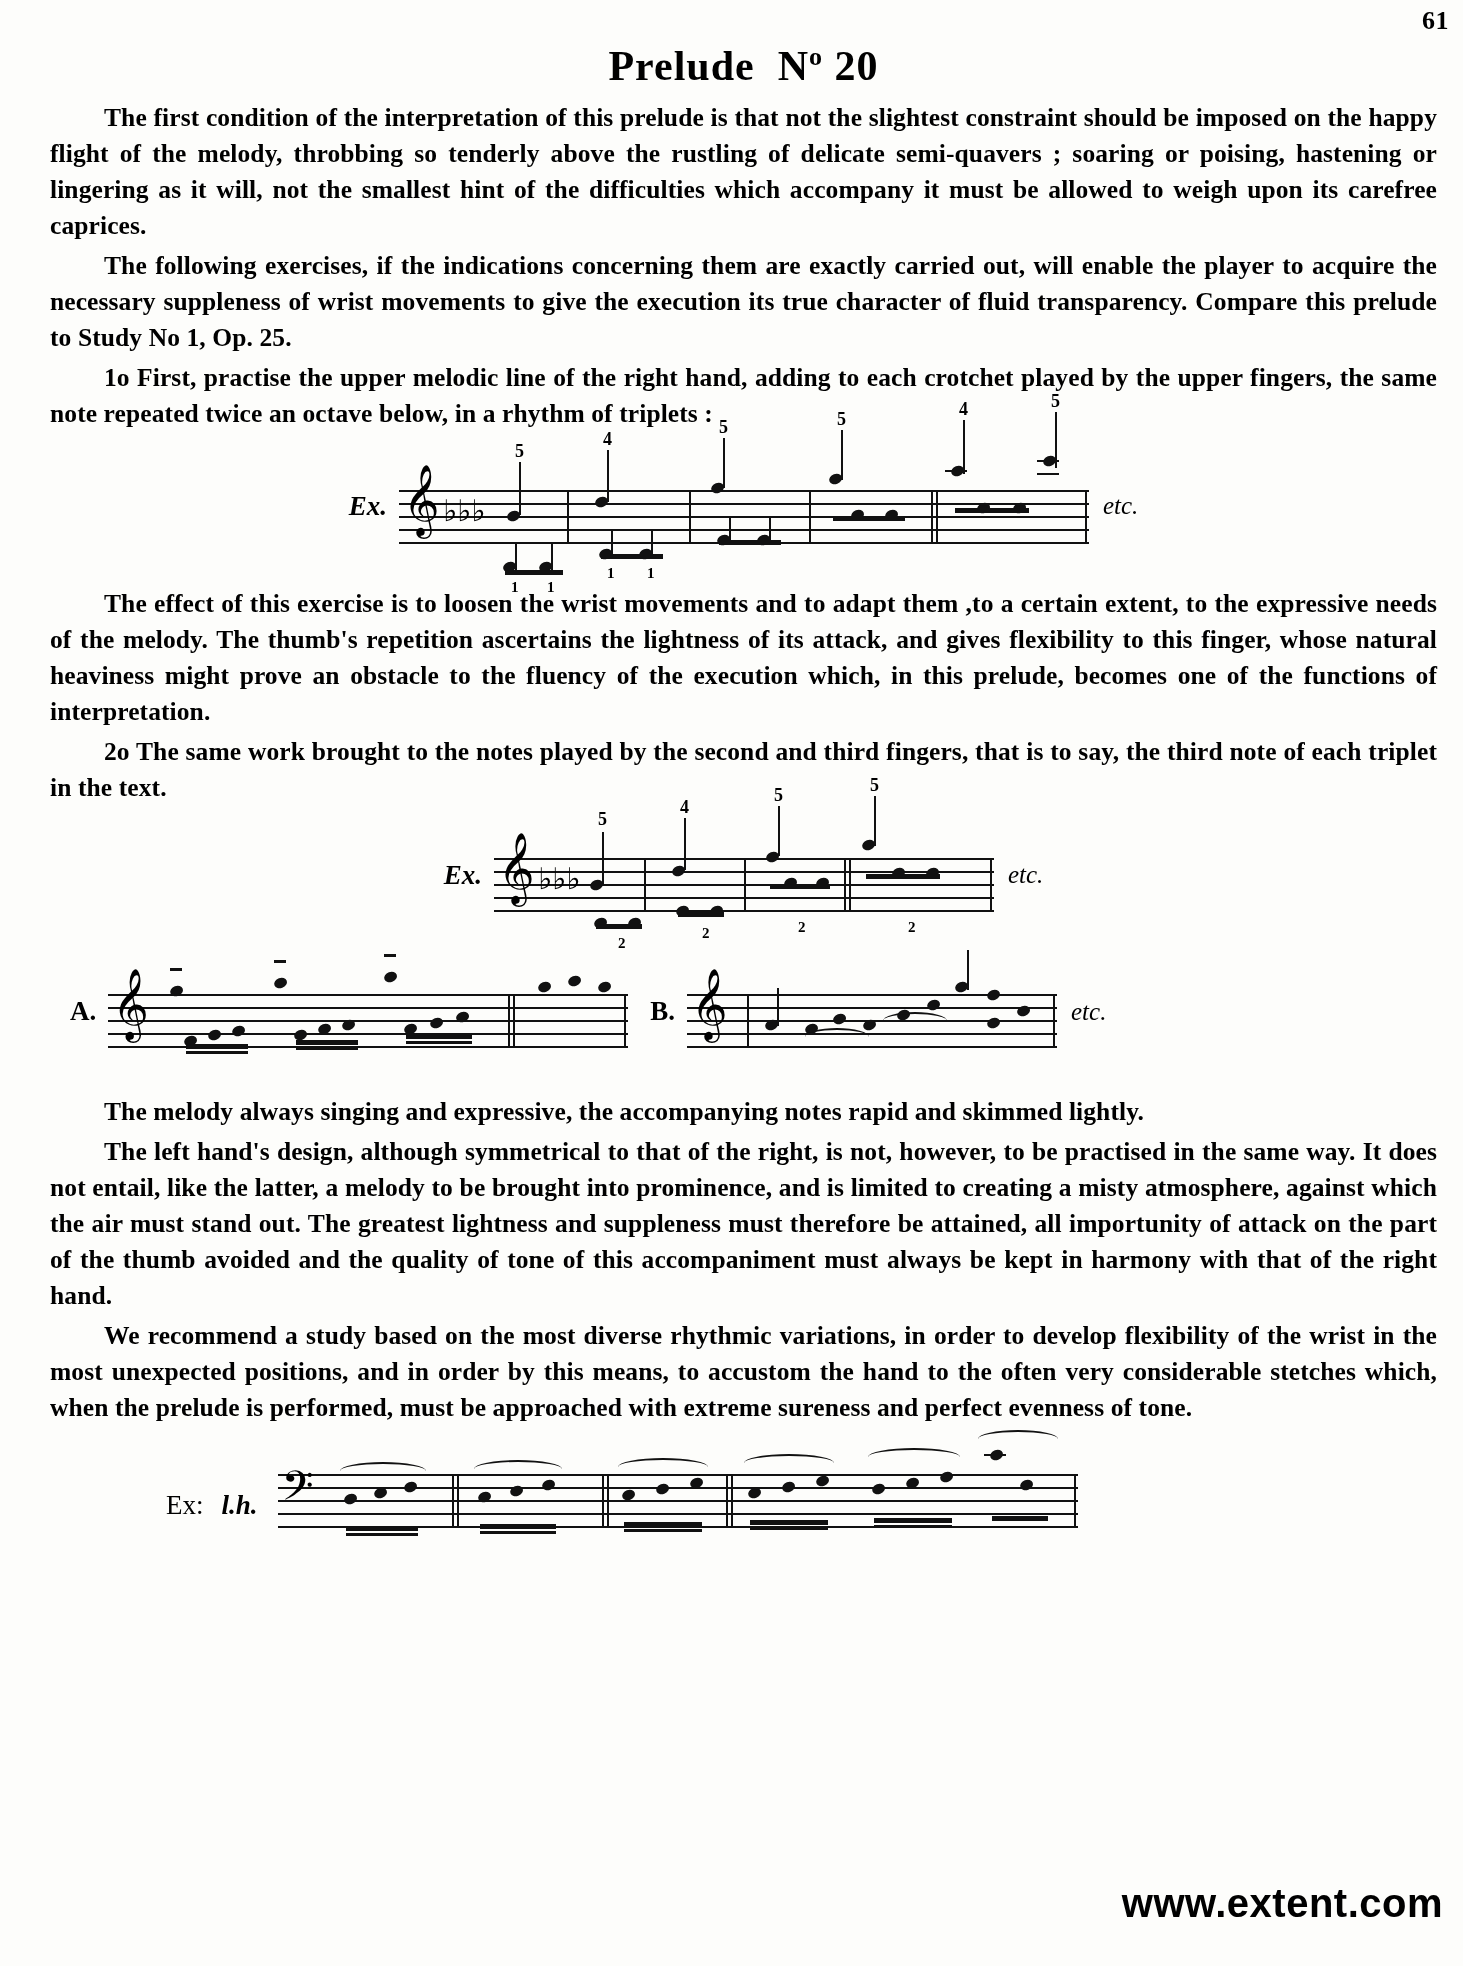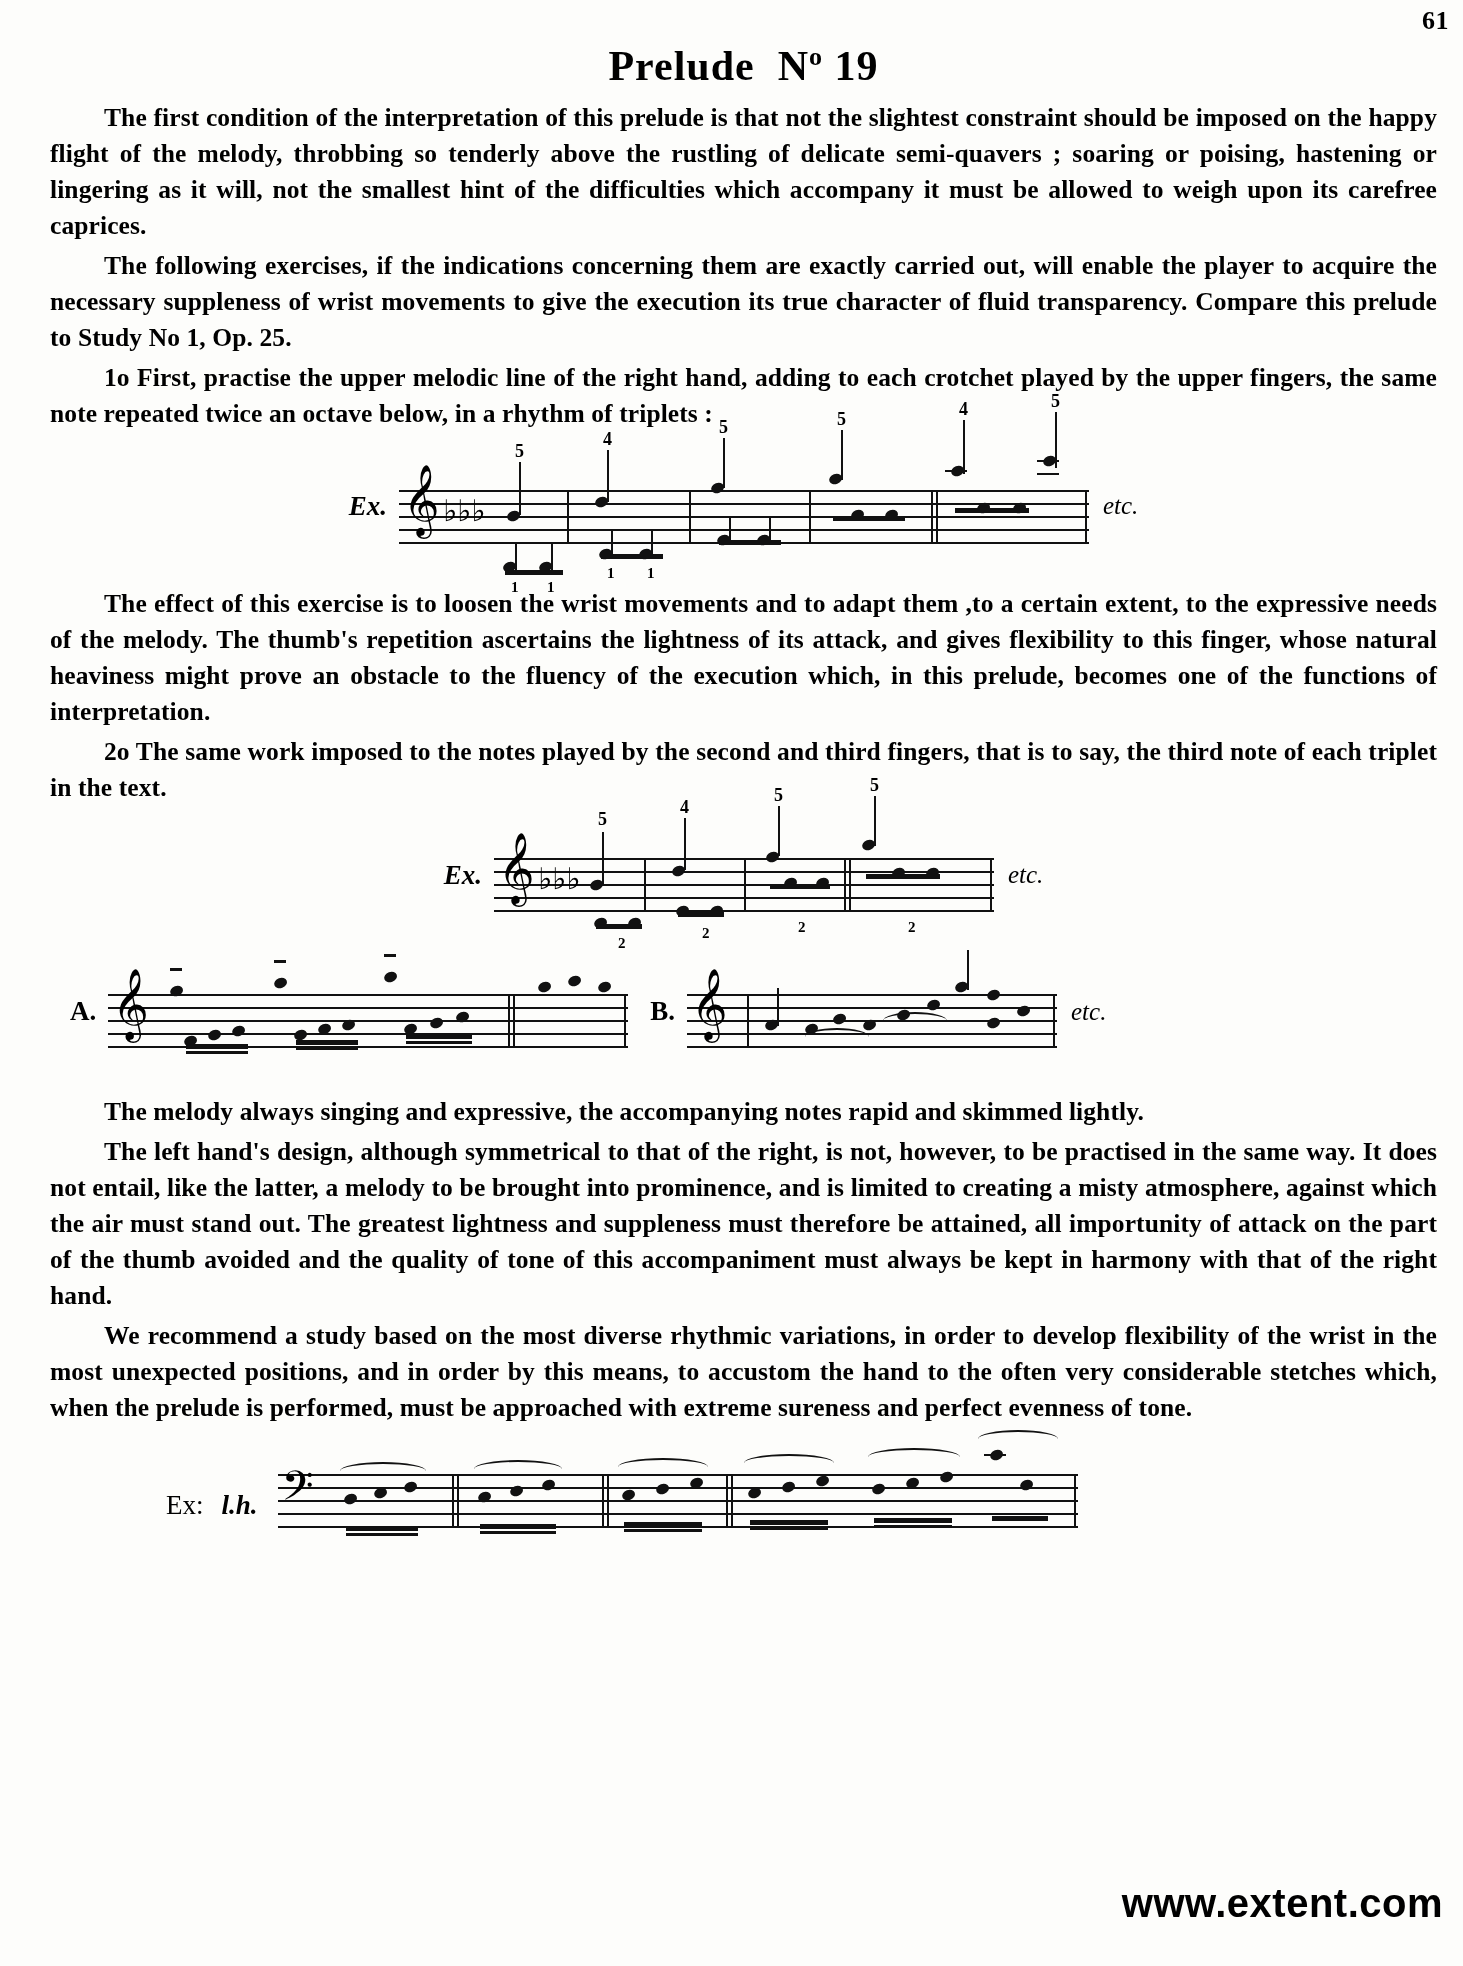--- a/index.html
+++ b/index.html
@@ -213,21 +213,21 @@
 </head>
 <body>
 
 <div class="page">
 
   <div class="page-number">61</div>
 
   <div class="doc-title">
     <span>Prelude</span>
     &nbsp;<span>N</span><span class="sup">o</span>
-    <span>19</span>
+    <span>20</span>
   </div>
 
   <div class="content">
 
     <p class="para">The first condition of the interpretation of this prelude is that not the slightest constraint should be imposed on the happy flight of the melody, throbbing so tenderly above the rustling of delicate semi-quavers ; soaring or poising, hastening or lingering as it will, not the smallest hint of the difficulties which accompany it must be allowed to weigh upon its carefree caprices.</p>
 
     <p class="para">The following exercises, if the indications concerning them are exactly carried out, will enable the player to acquire the necessary suppleness of wrist movements to give the execution its true character of fluid transparency. Compare this prelude to Study No 1, Op. 25.</p>
 
     <p class="para">1o First, practise the upper melodic line of the right hand, adding to each crotchet played by the upper fingers, the same note repeated twice an octave below, in a rhythm of triplets :</p>
 
@@ -304,21 +304,21 @@
             <span class="tripnum" style="left:208px; top:76px;">1</span>
             <span class="tripnum" style="left:248px; top:76px;">1</span>
           </div>
         </div>
         <span class="etc-label">etc.</span>
       </div>
     </div>
 
     <p class="para">The effect of this exercise is to loosen the wrist movements and to adapt them ,to a certain extent, to the expressive needs of the melody. The thumb's repetition ascertains the lightness of its attack, and gives flexibility to this finger, whose natural heaviness might prove an obstacle to the fluency of the execution which, in this prelude, becomes one of the functions of interpretation.</p>
 
-    <p class="para">2o The same work imposed to the notes played by the second and third fingers, that is to say, the third note of each triplet in the text.</p>
+    <p class="para">2o The same work brought to the notes played by the second and third fingers, that is to say, the third note of each triplet in the text.</p>
 
     <div class="music-block">
       <div class="music-row">
         <span class="ex-label">Ex.</span>
         <div style="position:relative; width:500px; height:110px;">
           <div class="staff" style="position:absolute; top:38px; left:0; width:500px;">
             <div class="line l0"></div>
             <div class="line l1"></div>
             <div class="line l2"></div>
             <div class="line l3"></div>

